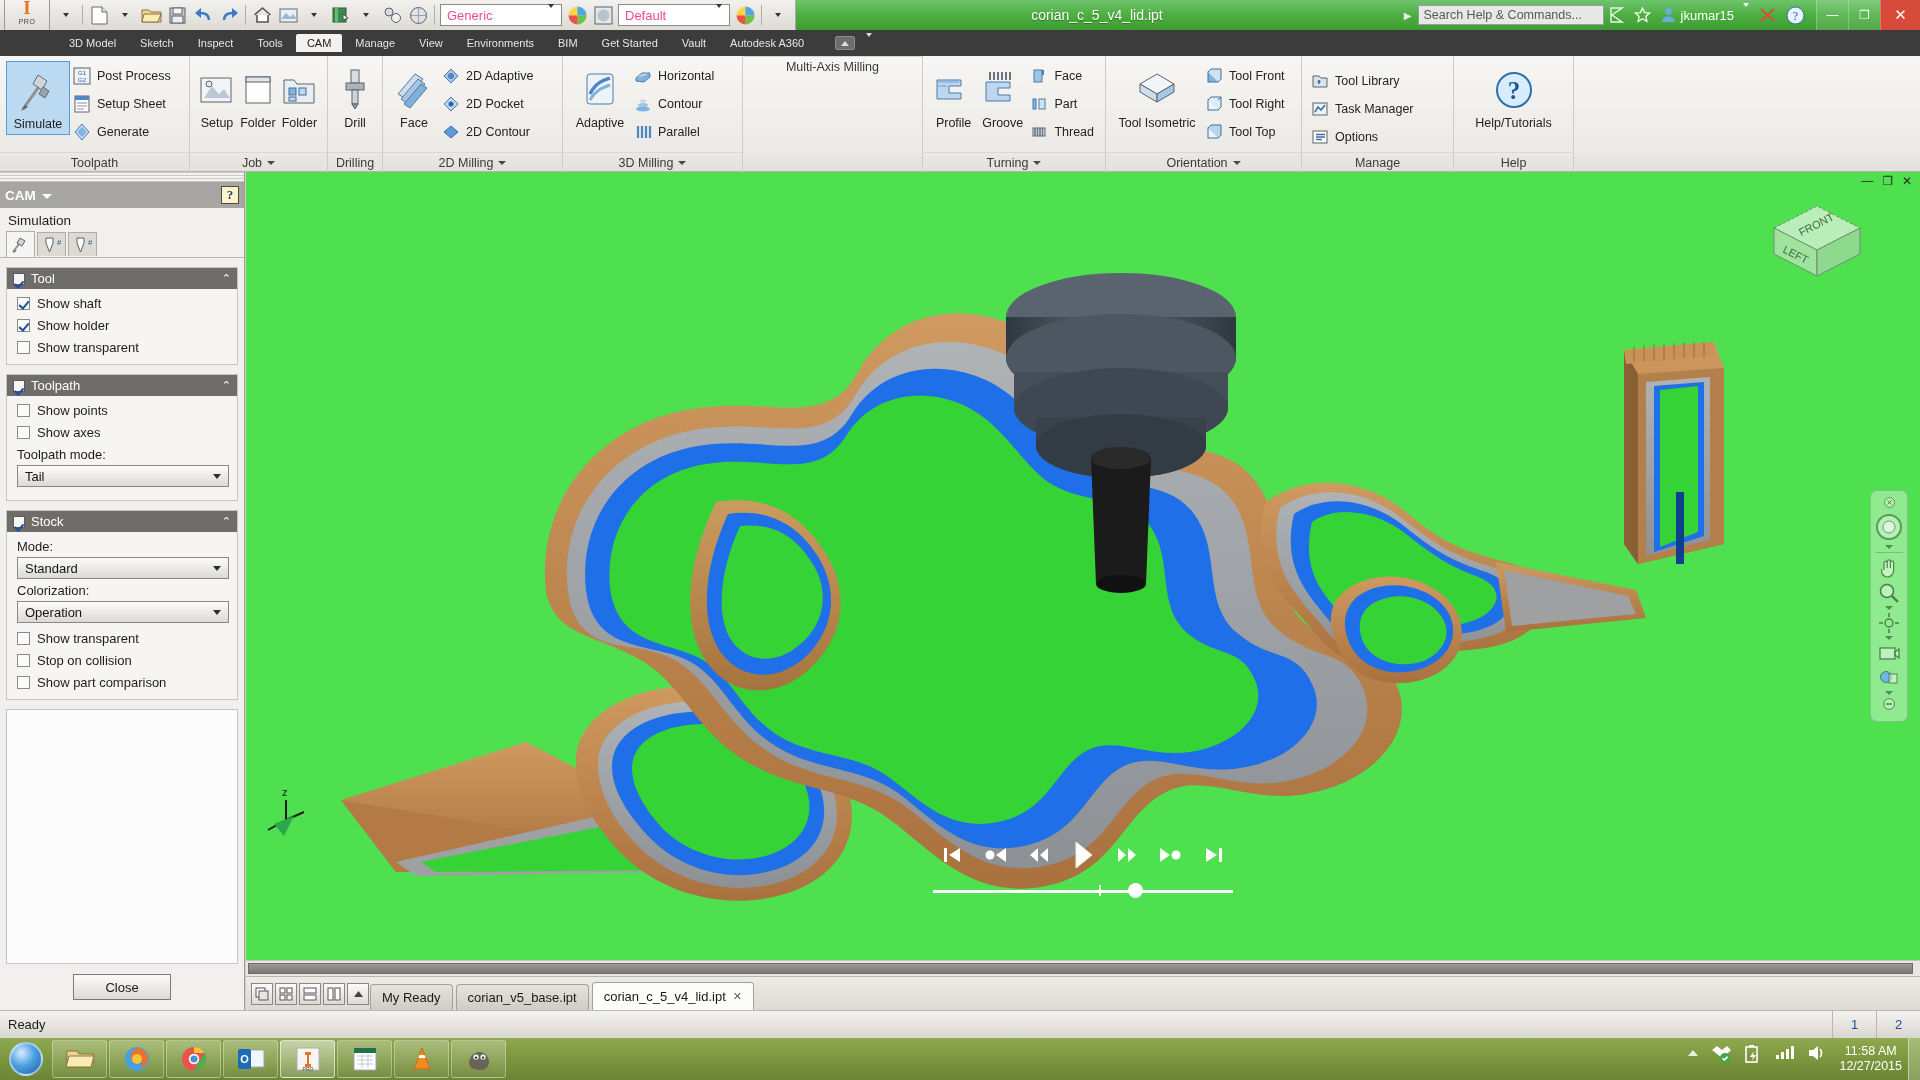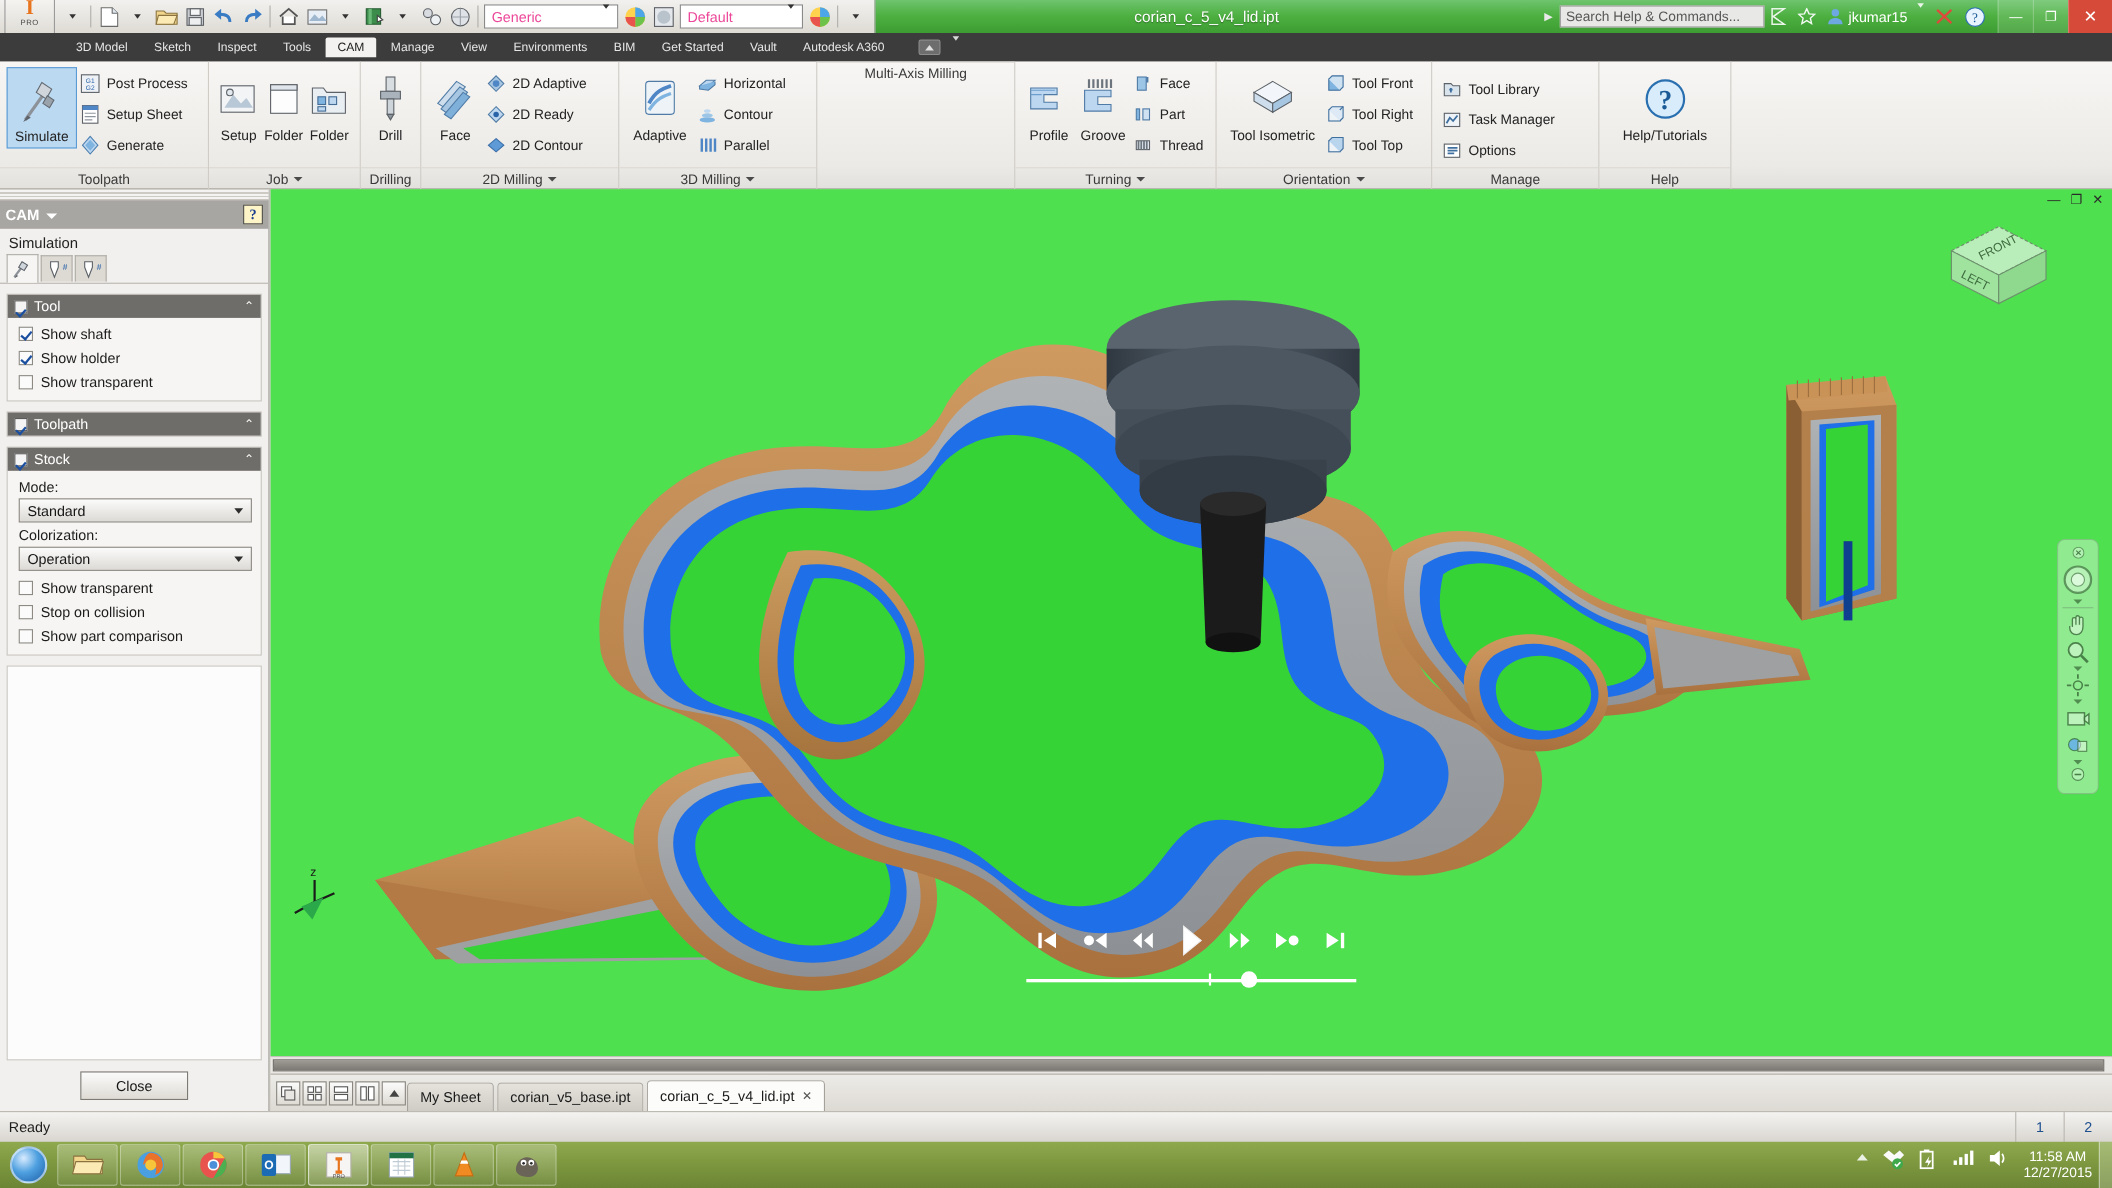--- a/index.html
+++ b/index.html
@@ -599,21 +599,21 @@
           </span>
           <span>2D Adaptive</span>
         </div>
         <div class="small-btn">
           <span class="glyph">
             <svg class="ic" width="18" height="18" viewBox="0 0 18 18">
                 <path d="M9 2l7 7-7 7-7-7z" fill="#bcd7ef" stroke="#4f7ba6"></path>
                 <circle cx="9" cy="9" r="2.5" fill="#2a63a8"></circle>
               </svg>
           </span>
-          <span>2D Ready</span>
+          <span>2D Pocket</span>
         </div>
         <div class="small-btn">
           <span class="glyph">
             <svg class="ic" width="18" height="18" viewBox="0 0 18 18">
                 <path d="M9 3l7 6-7 6-7-6z" fill="#5d9ad6" stroke="#3a6ea8"></path>
               </svg>
           </span>
           <span>2D Contour</span>
         </div>
       </div>
@@ -884,20 +884,37 @@
         <span>Show transparent</span>
       </div>
     </div>
   </div>
 
   <div class="group">
     <div class="group-head">
       <span class="gchk"></span>
       <span>Toolpath</span>
       <span class="chev">⌃</span>
+    </div>
+    <div class="group-body">
+      <div class="crow">
+        <span class="cbox"></span>
+        <span>Show points</span>
+      </div>
+      <div class="crow">
+        <span class="cbox"></span>
+        <span>Show axes</span>
+      </div>
+      <div class="flabel">Toolpath mode:</div>
+      <div class="dsel">
+        <span>Tail</span>
+        <span class="dda">
+            <i></i>
+          </span>
+      </div>
     </div>
   </div>
 
   <div class="group">
     <div class="group-head">
       <span class="gchk"></span>
       <span>Stock</span>
       <span class="chev">⌃</span>
     </div>
     <div class="group-body">
@@ -1213,21 +1230,21 @@
         <rect x="1" y="1" width="5" height="12" fill="#fff" stroke="#555"></rect>
         <rect x="8" y="1" width="5" height="12" fill="#fff" stroke="#555"></rect>
       </svg>
   </div>
   <div class="layout-btn">
     <svg width="11" height="8" viewBox="0 0 11 8">
         <path d="M5.5 1l4.5 6H1z" fill="#444"></path>
       </svg>
   </div>
   <div class="doc-tab">
-    <span>My Sheet</span>
+    <span>My Ready</span>
   </div>
   <div class="doc-tab">
     <span>corian_v5_base.ipt</span>
   </div>
   <div class="doc-tab active">
     <span>corian_c_5_v4_lid.ipt</span>
     <span class="tab-x">✕</span>
   </div>
 </div>
 

